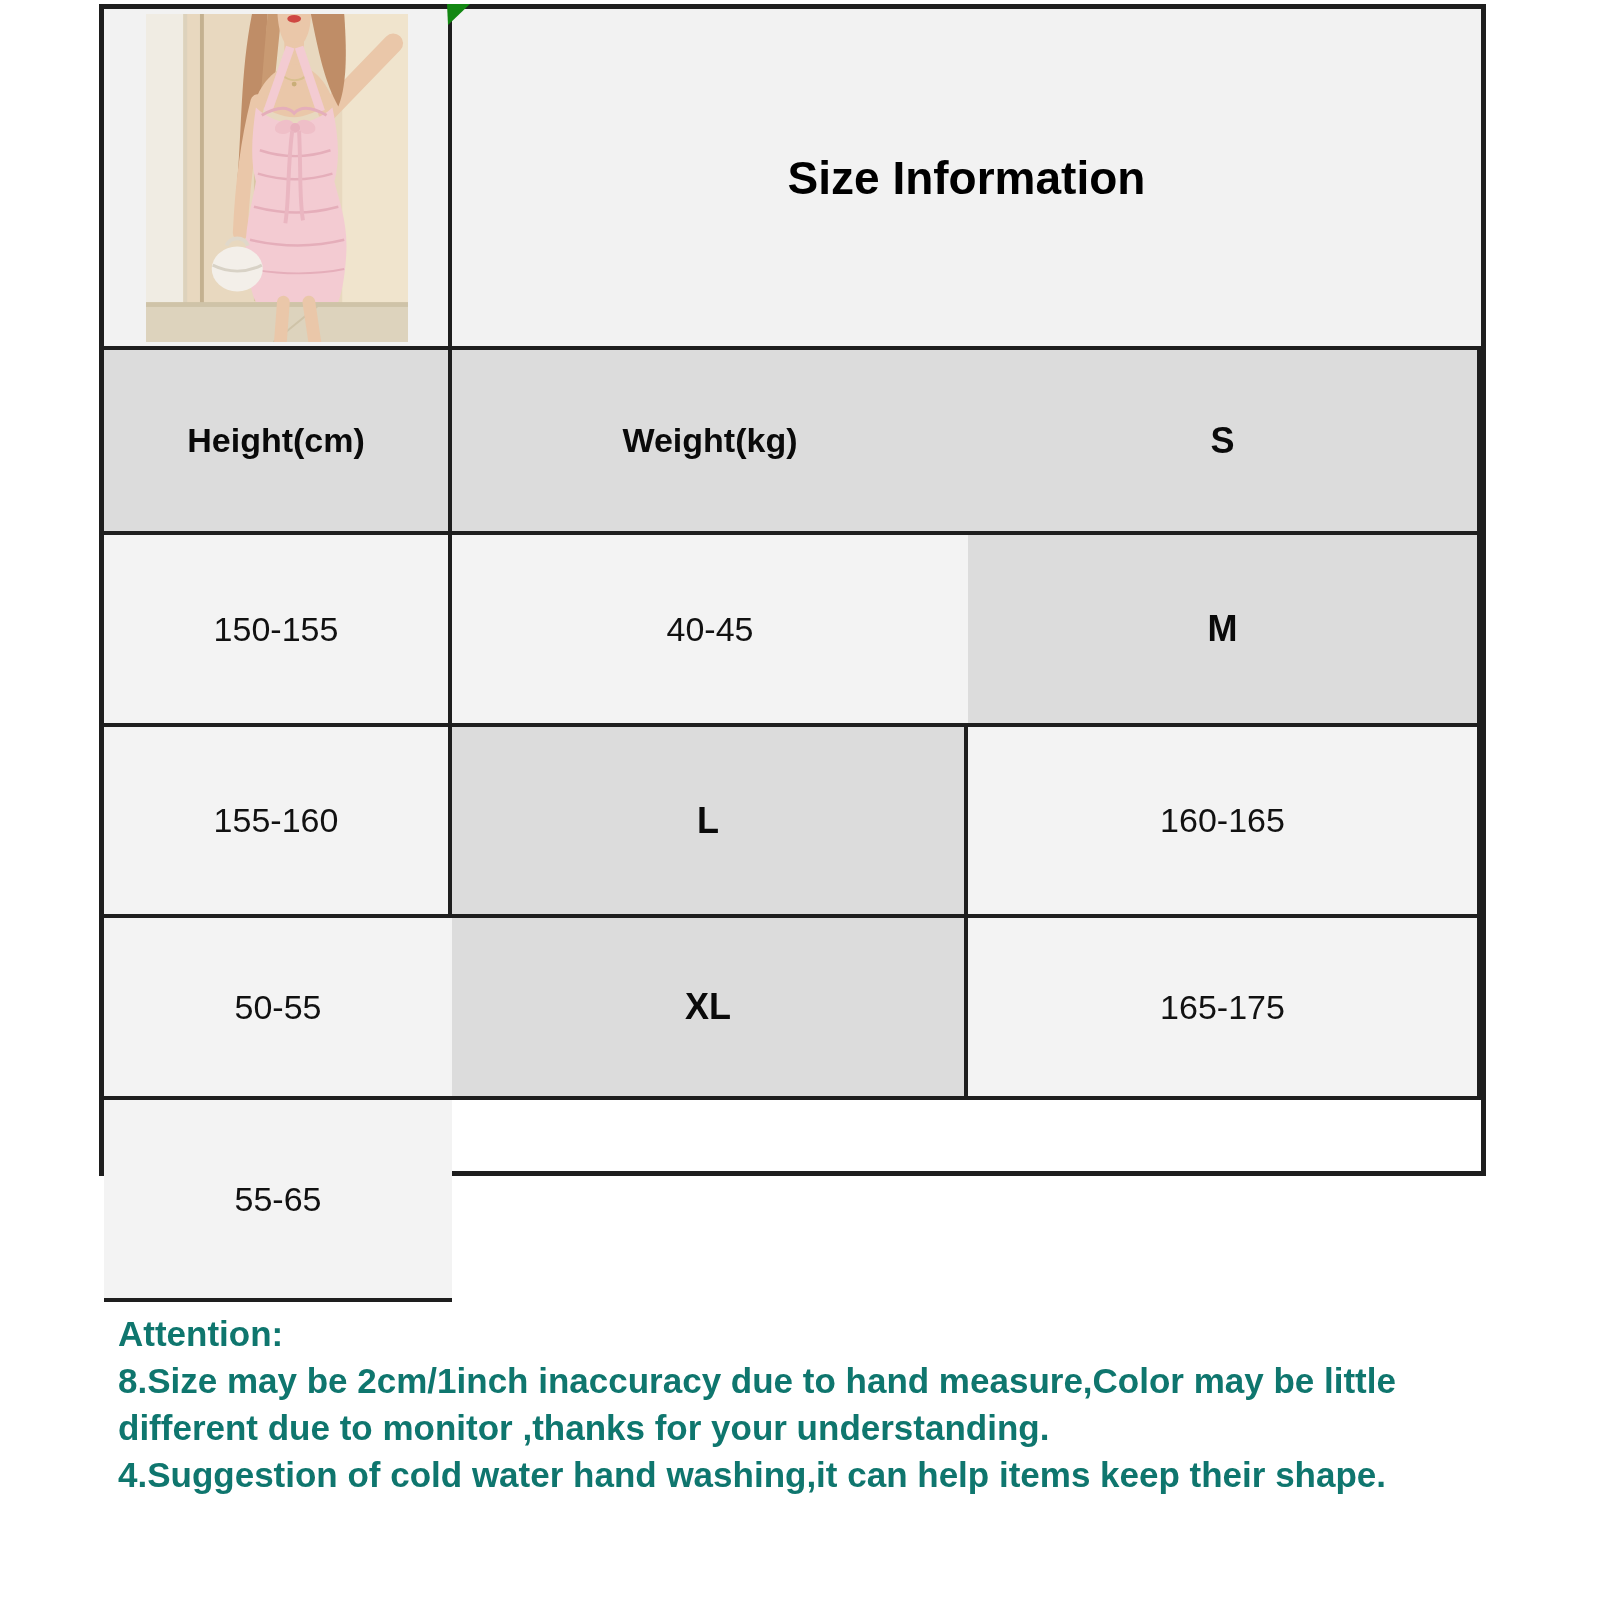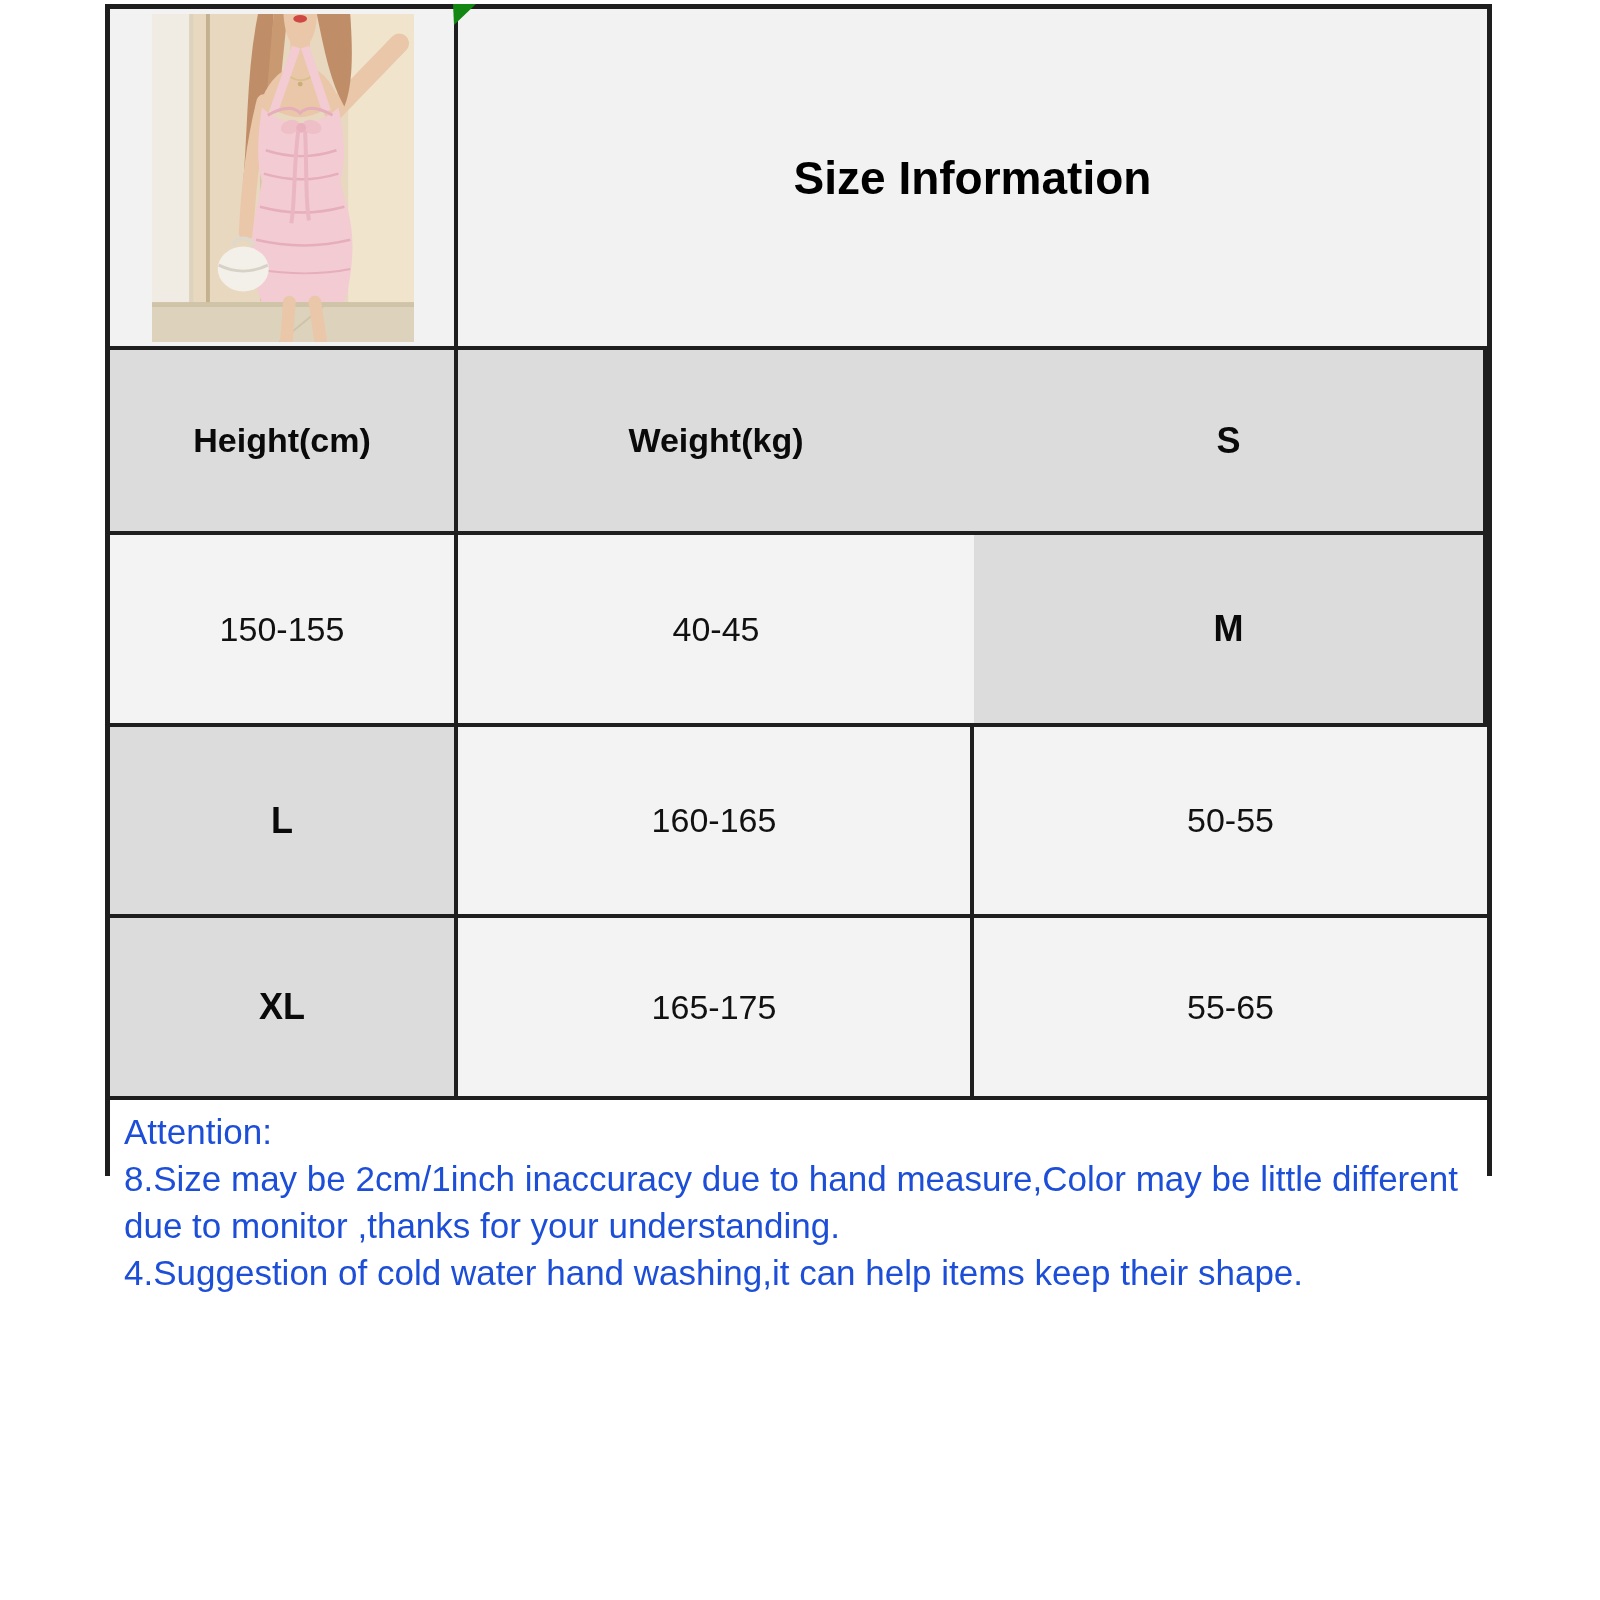--- a/index.html
+++ b/index.html
@@ -5,21 +5,21 @@
   * { box-sizing: border-box; }
   html, body {
     margin: 0; padding: 0;
     width: 1600px; height: 1600px;
     background: #ffffff;
     font-family: "Liberation Sans", sans-serif;
     color: #0a0a0a;
   }
   .sheet {
     position: absolute;
-    left: 105px; top: 4px;
+    left: 99px; top: 4px;
     width: 1387px; height: 1172px;
     border: 5px solid #1e1e1e;
     background: #ffffff;
     display: grid;
     grid-template-columns: 348px 516px 1fr;
     grid-template-rows: 341px 185px 192px 191px 182px 202px 1fr;
   }
   .cell { display: flex; align-items: center; justify-content: center; }
   .b-r { border-right: 4px solid #1e1e1e; }
   .b-b { border-bottom: 4px solid #1e1e1e; }
@@ -39,22 +39,23 @@
 
   .size-col { background: #dcdcdc; font-weight: bold; font-size: 36px; }
   .val-cell { background: #f3f3f3; font-size: 34px; color: #111111; }
 
   .attention-cell {
     grid-column: 1 / span 3;
     background: #ffffff;
     padding: 8px 16px 0 14px;
     font-size: 35px;
     line-height: 47px;
-    color: #1d4ed8;
+    color: #0f766e;
     display: block;
+    font-weight: bold;
   }
   .attention-cell p { margin: 0; }
 
   .corner-marker {
     position: absolute;
     left: 343px; top: -5px;
     width: 23px; height: 21px;
     z-index: 3;
   }
 </style>
@@ -131,20 +132,21 @@
   </div>
 
   <div class="cell hdr hdr-col b-r b-b">Height(cm)</div>
   <div class="cell hdr hdr-col b-b">Weight(kg)</div>
 
   <div class="cell size-col b-r b-b">S</div>
   <div class="cell val-cell b-r b-b">150-155</div>
   <div class="cell val-cell b-b">40-45</div>
 
   <div class="cell size-col b-r b-b">M</div>
+  <div class="cell val-cell b-r b-b">155-160</div>
 
   <div class="cell size-col b-r b-b">L</div>
   <div class="cell val-cell b-r b-b">160-165</div>
   <div class="cell val-cell b-b">50-55</div>
 
   <div class="cell size-col b-r b-b">XL</div>
   <div class="cell val-cell b-r b-b">165-175</div>
   <div class="cell val-cell b-b">55-65</div>
 
   <div class="attention-cell">

